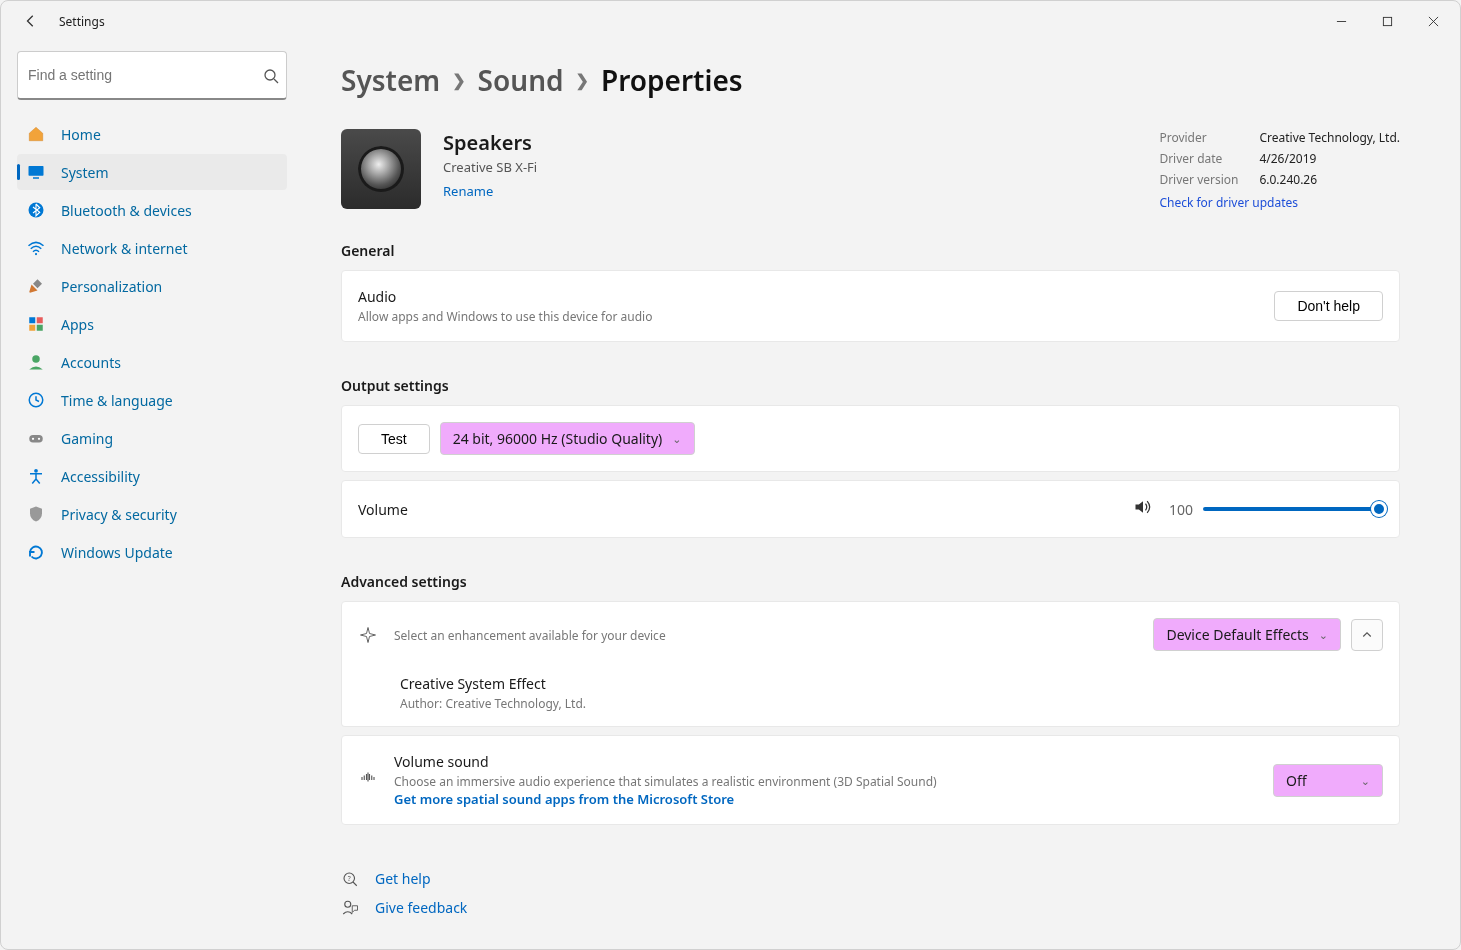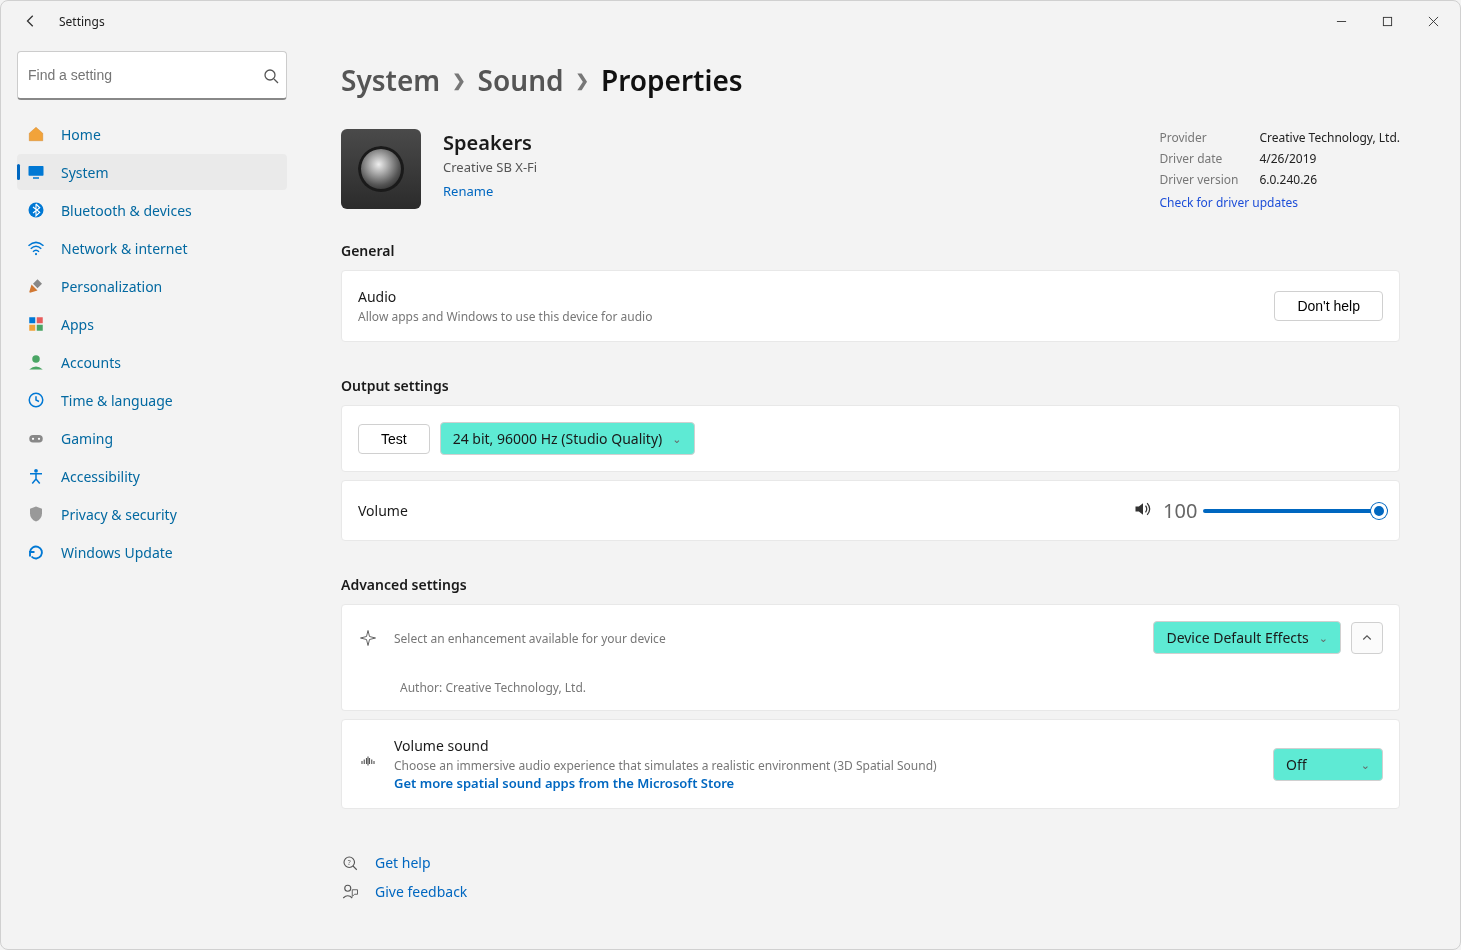--- a/index.html
+++ b/index.html
@@ -183,35 +183,35 @@
 .card .row-sub { font-size:12px; color:#777; margin-top:2px;}
 .btn {
   background:#fff;
   border:1px solid #d0d0d0;
   border-radius:4px;
   padding: 6px 22px;
   font-size:14px;
   cursor:pointer;
 }
 .dropdown {
-  background:#5eead4;
+  background:#f0abfc;
   border:1px solid #d0d0d0;
   border-radius:4px;
   padding: 6px 12px;
   font-size:14px;
   cursor:pointer;
   display:flex; align-items:center;
   gap:10px;
   min-width: 110px;
 }
 .dropdown .dd-label { flex:1; }
 .dropdown .chev-d { color:#666; font-size:11px;}
 .format-ctrls { display:flex; gap:10px; align-items:center; }
 .vol-ctrls { display:flex; align-items:center; gap:10px; }
-.vol-val { color:#666; font-size:20px; width:30px; text-align:right;}
+.vol-val { color:#666; font-size:14px; width:30px; text-align:right;}
 .slider-track {
   width: 180px; height:4px;
   background:#0067c0;
   border-radius:2px;
   position:relative;
 }
 .slider-thumb {
   position:absolute; right:-4px; top:50%; transform:translateY(-50%);
   width:16px;height:16px;border-radius:50%;
   background:#0067c0;border:3px solid #fff;
@@ -487,20 +487,21 @@
           <span class="dd-label">Device Default Effects</span>
           <span class="chev-d">⌄</span>
         </div>
         <div class="expander-btn">
           <svg viewBox="0 0 16 16" width="12" height="12">
               <path d="M3 10 L8 5 L13 10" stroke="#555" stroke-width="1.5" fill="none"></path>
             </svg>
         </div>
       </div>
       <div class="sub-card">
+        <div class="t">Creative System Effect</div>
         <div class="s">Author: Creative Technology, Ltd.</div>
       </div>
 
       <div class="card">
         <div class="row-icon">
           <svg viewBox="0 0 24 24" width="18" height="18">
               <path d="M4 12 L4 8 M7 12 L7 6 M10 12 L10 4 M12 14 L12 2 M14 12 L14 4 M17 12 L17 6 M20 12 L20 8" stroke="#555" stroke-width="1.5"></path>
             </svg>
         </div>
         <div class="left">

